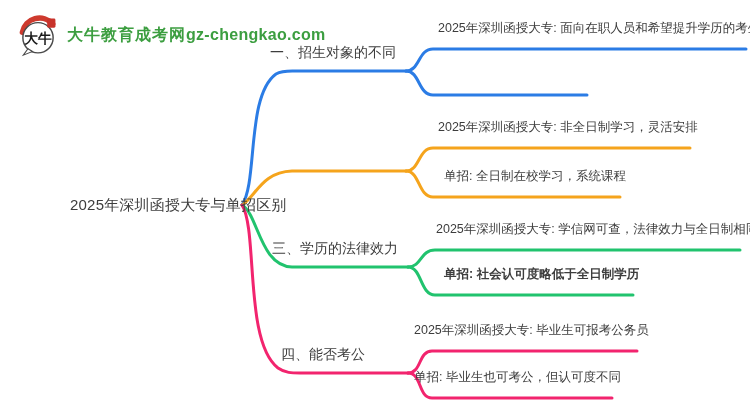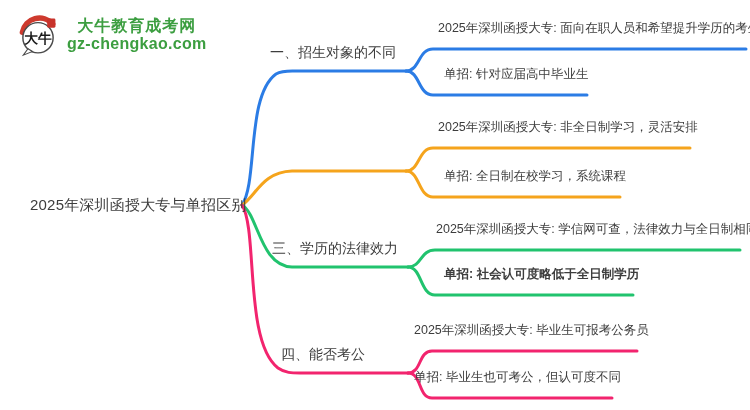--- a/index.html
+++ b/index.html
@@ -1,26 +1,26 @@
 <!DOCTYPE html>
 <html><head>
 <meta charset="utf-8">
 <style>
   html,body{margin:0;padding:0;background:#ffffff;}
   body{width:750px;height:410px;position:relative;overflow:hidden;
        font-family:"Liberation Sans","DejaVu Sans",sans-serif;}
   .stage{position:absolute;left:0;top:0;width:750px;height:294px;}
   svg.lines{position:absolute;left:0;top:0;}
   .label{position:absolute;white-space:nowrap;color:#3d3d3d;}
-  .root-label{font-size:15px;letter-spacing:0.2px;}
+  .root-label{font-size:15px;letter-spacing:0.2px;margin-left:40px;}
   .branch-label{font-size:14px;}
   .leaf-label{font-size:12.5px;}
   
   .logo{position:absolute;left:16px;top:13px;display:flex;align-items:center;gap:7px;}
-  .logo-text{display:flex;flex-direction:column;line-height:1.15;align-items:center;}
+  .logo-text{display:flex;flex-direction:row;line-height:1.15;}
   .logo-title{color:#3c9e40;font-weight:bold;font-size:16px;letter-spacing:1px;}
   .logo-domain{color:#3c9e40;font-weight:bold;font-size:16px;letter-spacing:0.3px;}
 </style>
 </head>
 <body>
 
 <div class="stage">
 
   <svg class="lines" width="750" height="410" viewBox="0 0 750 410">
     <g fill="none" stroke-width="3" stroke-linecap="round" stroke-linejoin="round" stroke="#2b7ce5">
@@ -56,21 +56,20 @@
     <div class="logo-text">
       <span class="logo-title">大牛教育成考网</span>
       <span class="logo-domain">gz-chengkao.com</span>
     </div>
   </div>
 
   <div class="label root-label" style="left:30px;top:196px;">2025年深圳函授大专与单招区别</div>
 
   <div class="label branch-label" style="left:270px;top:44px;">一、招生对象的不同</div>
   <div class="label leaf-label" style="left:438px;top:20px;">2025年深圳函授大专: 面向在职人员和希望提升学历的考生</div>
-  <div class="label leaf-label" style="left:444px;top:66px;">单招: 针对应届高中毕业生</div>
 
   <div class="label leaf-label" style="left:438px;top:119px;">2025年深圳函授大专: 非全日制学习，灵活安排</div>
   <div class="label branch-label" style="left:272px;top:240px;">三、学历的法律效力</div>
 
   <div class="label leaf-label" style="left:444px;top:168px;">单招: 全日制在校学习，系统课程</div>
   <div class="label leaf-label" style="left:436px;top:221px;">2025年深圳函授大专: 学信网可查，法律效力与全日制相同</div>
   <div class="label leaf-label" style="left:444px;top:266px;font-weight:bold;">单招: 社会认可度略低于全日制学历</div>
 
   <div class="label branch-label" style="left:281px;top:346px;">四、能否考公</div>
   <div class="label leaf-label" style="left:414px;top:322px;">2025年深圳函授大专: 毕业生可报考公务员</div>

